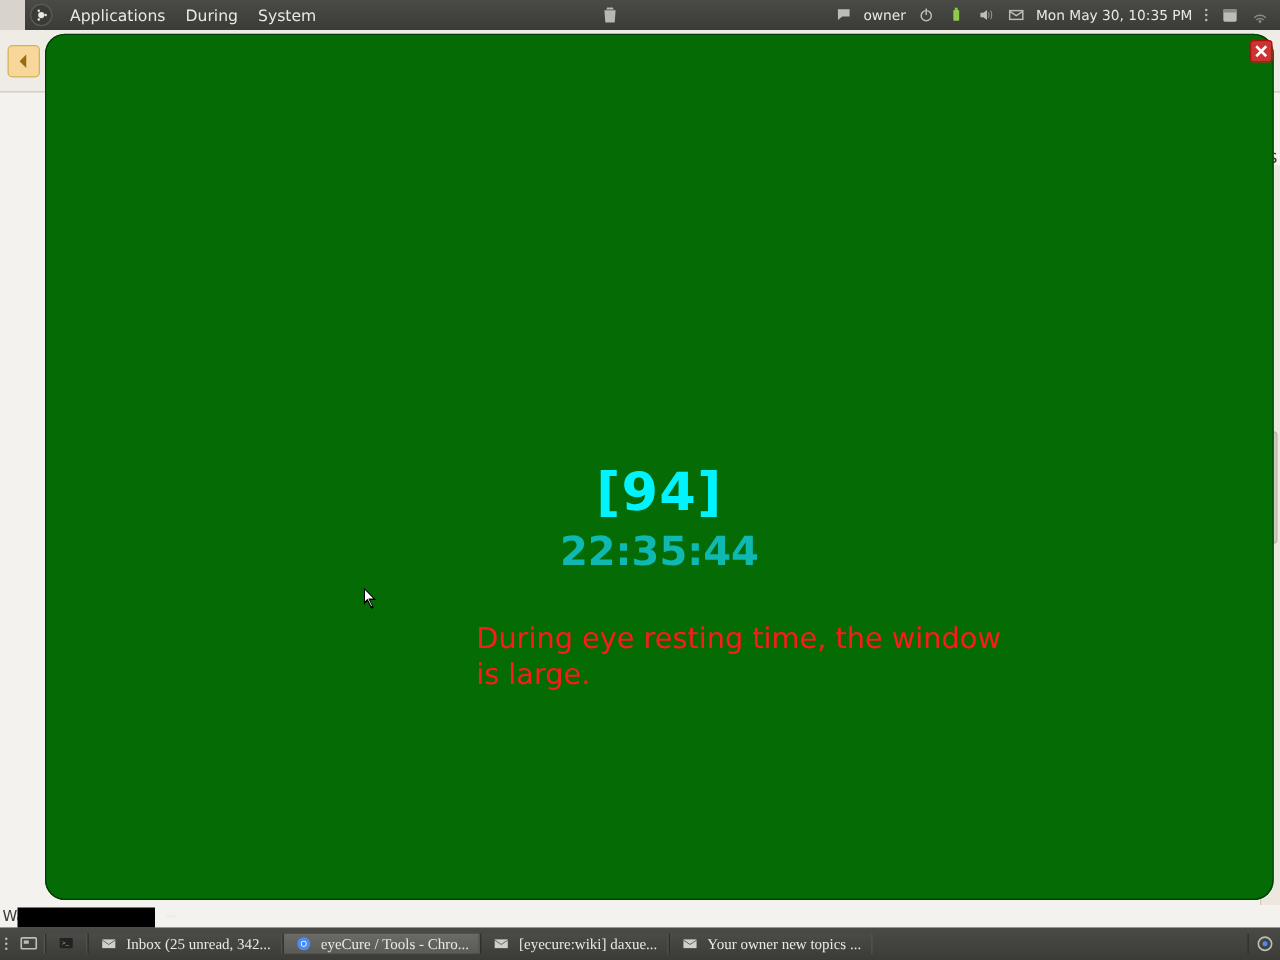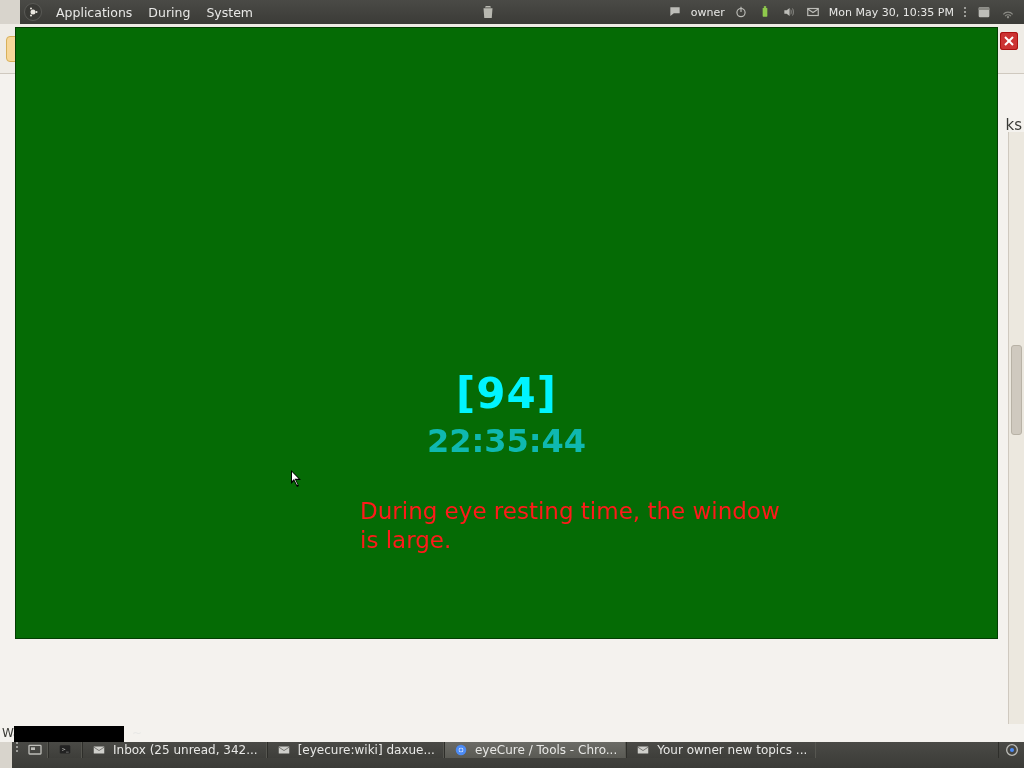--- a/index.html
+++ b/index.html
@@ -20,24 +20,25 @@
   .menu-item { padding: 0 8px; cursor: default; }
   .spacer { flex: 1; }
   .tray { display: flex; align-items: center; gap: 8px; padding-right: 4px; }
   .tray .ico { width: 16px; height: 16px; display:flex; align-items:center; justify-content:center; color:#cfcfcb;}
   .tray .trash { width: 22px; height: 22px; display:flex; align-items:center; justify-content:center; color:#b8b8b0; margin-right: 160px;}
   .tray-text { font-size: 11px; }
   .tray .dots { display:flex; flex-direction:column; gap:2px; padding:0 2px;}
   .tray .dots span{width:2px;height:2px;background:#bdbdb8;border-radius:50%;}
   
   .bottom-panel {
-    position: absolute; bottom: 0; left:12px; right:0; height: 26px;
+    position: absolute; bottom: 0; left:0; right:0; height: 26px;
     background: linear-gradient(#4a4a46, #3b3b37);
-    display:flex; align-items: flex-start; color:#e8e8e6; font-size:12px;
+    display:flex; align-items: center; color:#e8e8e6; font-size:12px;
     z-index:10;
+    font-family:Liberation Serif, serif;
   }
   .bottom-panel .dots{display:flex;flex-direction:column;justify-content:center;gap:2px;padding:0 4px;}
   .bottom-panel .dots span{width:2px;height:2px;background:#bdbdb8;border-radius:50%;}
   .task-btn{
     display:flex; align-items:center; gap:6px; padding:0 8px; min-width:0;
     border-left:1px solid #2e2e2a; border-right:1px solid #565650; max-width:200px;
     white-space:nowrap; overflow:hidden; text-overflow:ellipsis;
     background: linear-gradient(#4a4a46,#3e3e3a);
   }
   .task-btn.active{ background: linear-gradient(#6b6b66,#5a5a54); }
@@ -50,23 +51,24 @@
     background:#f4f2ee;
   }
   .bg-browser .toolbar{height:50px;background:#efece6;border-bottom:1px solid #cfc9bf;display:flex;align-items:center;padding:0 6px;gap:6px;}
   .bg-browser .back{width:26px;height:26px;border-radius:4px;background:#f7d79a;border:1px solid #d8b05a;display:flex;align-items:center;justify-content:center;}
   .bg-browser .bookmarks-hint{position:absolute; top:92px; right:2px; font-size:15px; color:#3a3a36;}
   .bg-browser .wa-hint{position:absolute; bottom:2px; left:2px; font-size:12px; color:#3a3a36;}
   .bg-browser .scroll{position:absolute; top:108px; right:0; bottom:18px; width:16px; background:#ece8df; border-left:1px solid #cfc9bf;}
   .bg-browser .scroll .thumb{position:absolute; top:36%; left:2px; right:2px; height:90px; background:#cfc9bf; border:1px solid #b8b2a6; border-radius:3px;}
   
   .eyecure-window{
-    position:absolute; top:27px; left:15px; width:983px; height:612px;
+    position:absolute; top:27px; left:36px; width:983px; height:693px;
     background:#056b05; 
     box-shadow: 0 0 0 1px #033d03 inset;
+    border-radius: 16px;
   }
   .eyecure-close{
     position:absolute; top:32px; right:6px; width:18px; height:18px;
     background:#c33; border-radius:3px; display:flex; align-items:center; justify-content:center;
     color:#fff; font-size:12px; font-weight:bold; box-shadow: inset 0 0 0 1px #a11;
     z-index:12;
   }
   .eyecure-center{
     position:absolute; top:342px; left:0; right:0;
     text-align:center; font-family: Verdana, "DejaVu Sans", sans-serif;
@@ -224,38 +226,38 @@
   </div>
   <div class="task-btn">
     <span class="ticon">
         <svg viewBox="0 0 24 24" width="14" height="14" fill="#cfcfcb">
           <rect x="3" y="6" width="18" height="12"></rect>
           <path d="M3 7l9 6 9-6" fill="none" stroke="#3b3b37"></path>
         </svg>
       </span>
     <span class="tlbl">Inbox (25 unread, 342...</span>
   </div>
-  <div class="task-btn">
-    <span class="ticon">
-        <svg viewBox="0 0 24 24" width="14" height="14" fill="#cfcfcb">
-          <rect x="3" y="6" width="18" height="12"></rect>
-          <path d="M3 7l9 6 9-6" fill="none" stroke="#3b3b37"></path>
-        </svg>
-      </span>
-    <span class="tlbl">[eyecure:wiki] daxue...</span>
-  </div>
   <div class="task-btn active">
     <span class="ticon">
         <svg viewBox="0 0 24 24" width="14" height="14">
           <circle cx="12" cy="12" r="9" fill="#4c8bf5"></circle>
           <circle cx="12" cy="12" r="4" fill="#fff"></circle>
           <circle cx="12" cy="12" r="3" fill="#4c8bf5"></circle>
         </svg>
       </span>
     <span class="tlbl">eyeCure / Tools - Chro...</span>
+  </div>
+  <div class="task-btn">
+    <span class="ticon">
+        <svg viewBox="0 0 24 24" width="14" height="14" fill="#cfcfcb">
+          <rect x="3" y="6" width="18" height="12"></rect>
+          <path d="M3 7l9 6 9-6" fill="none" stroke="#3b3b37"></path>
+        </svg>
+      </span>
+    <span class="tlbl">[eyecure:wiki] daxue...</span>
   </div>
   <div class="task-btn">
     <span class="ticon">
         <svg viewBox="0 0 24 24" width="14" height="14" fill="#cfcfcb">
           <rect x="3" y="6" width="18" height="12"></rect>
           <path d="M3 7l9 6 9-6" fill="none" stroke="#3b3b37"></path>
         </svg>
       </span>
     <span class="tlbl">Your owner new topics ...</span>
   </div>

